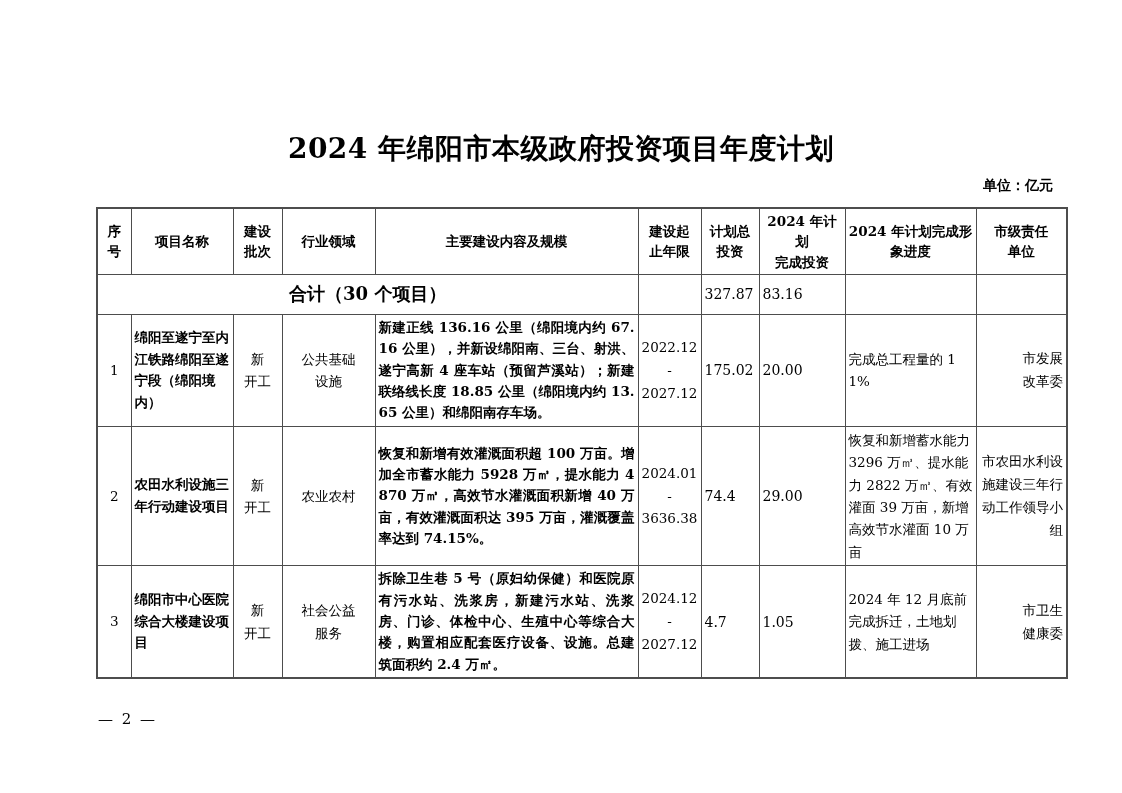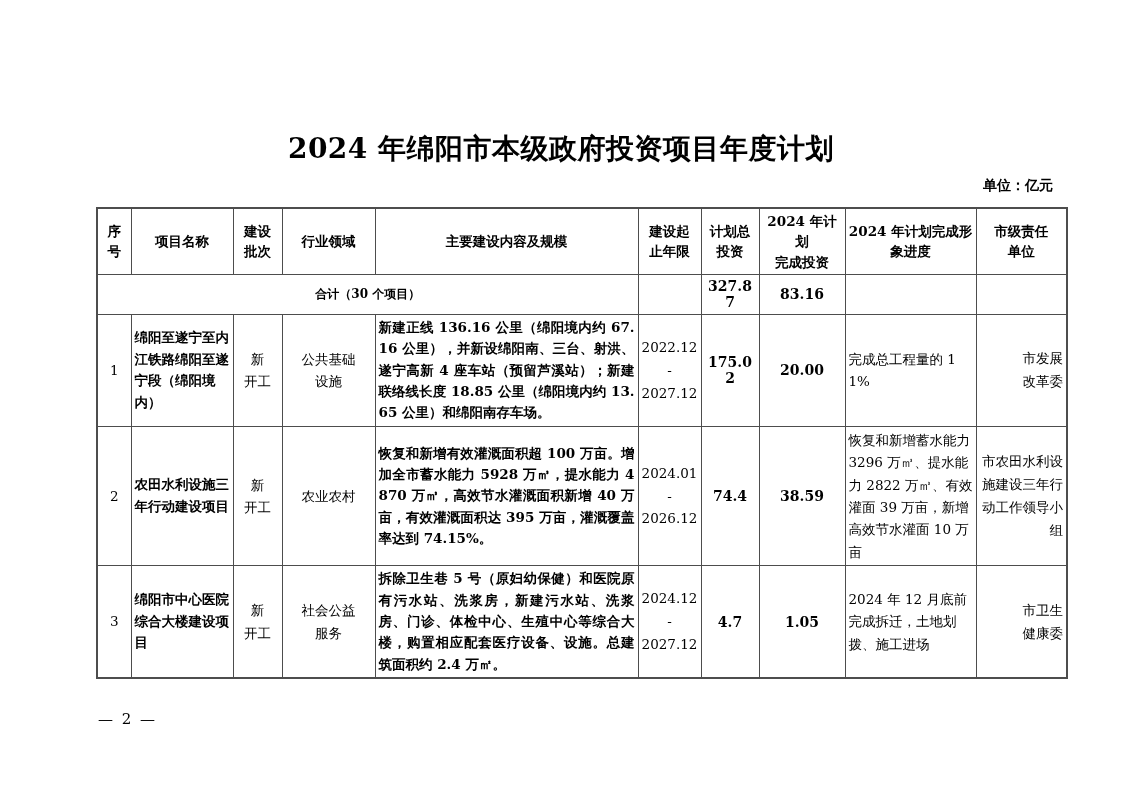--- a/index.html
+++ b/index.html
@@ -51,31 +51,31 @@
     font-weight:bold;text-align:left;
     padding:4px 5px;line-height:1.6;margin-left:22px;
   }
   td.cell-content{
     text-align:justify;padding:4px 8px;line-height:1.58;font-weight:bold;
   }
   td.cell-period{
     text-align:center;white-space:pre-line;line-height:1.7;
   }
   td.cell-num{
-    font-weight:bold;text-align:center;font-size:14px;
+    font-weight:normal;text-align:left;font-size:14px;
   }
   td.cell-progress{
     text-align:left;padding:4px 7px;line-height:1.66;
   }
   td.cell-agency{
     text-align:right;white-space:pre-line;line-height:1.7;
     padding:2px 14px;
   }
   td.summary-label{
-    font-weight:bold;text-align:center;font-size:12px;
+    font-weight:bold;text-align:center;font-size:18px;
   }
   .page-number{
     position:absolute;left:98px;top:710px;
     font-size:15px;letter-spacing:2px;
   }
 </style>
 </head>
 <body>
 
 <div class="page">
@@ -148,23 +148,23 @@
 
     <tr class="h-r2">
       <td class="cell-center">2</td>
       <td class="cell-name">农田水利设施三年行动建设项目</td>
       <td class="cell-center">新
 开工</td>
       <td class="cell-center">农业农村</td>
       <td class="cell-content">恢复和新增有效灌溉面积超 100 万亩。增加全市蓄水能力 5928 万㎥，提水能力 4870 万㎥，高效节水灌溉面积新增 40 万亩，有效灌溉面积达 395 万亩，灌溉覆盖率达到 74.15%。</td>
       <td class="cell-period">2024.01
 -
-2026.12</td>
+3636.38</td>
       <td class="cell-num">74.4</td>
-      <td class="cell-num">38.59</td>
+      <td class="cell-num">29.00</td>
       <td class="cell-progress">恢复和新增蓄水能力 3296 万㎥、提水能力 2822 万㎥、有效灌面 39 万亩，新增高效节水灌面 10 万亩</td>
       <td class="cell-agency">市农田水利设施建设三年行动工作领导小组</td>
     </tr>
 
     <tr class="h-r3">
       <td class="cell-center">3</td>
       <td class="cell-name">绵阳市中心医院综合大楼建设项目</td>
       <td class="cell-center">新
 开工</td>
       <td class="cell-center">社会公益

